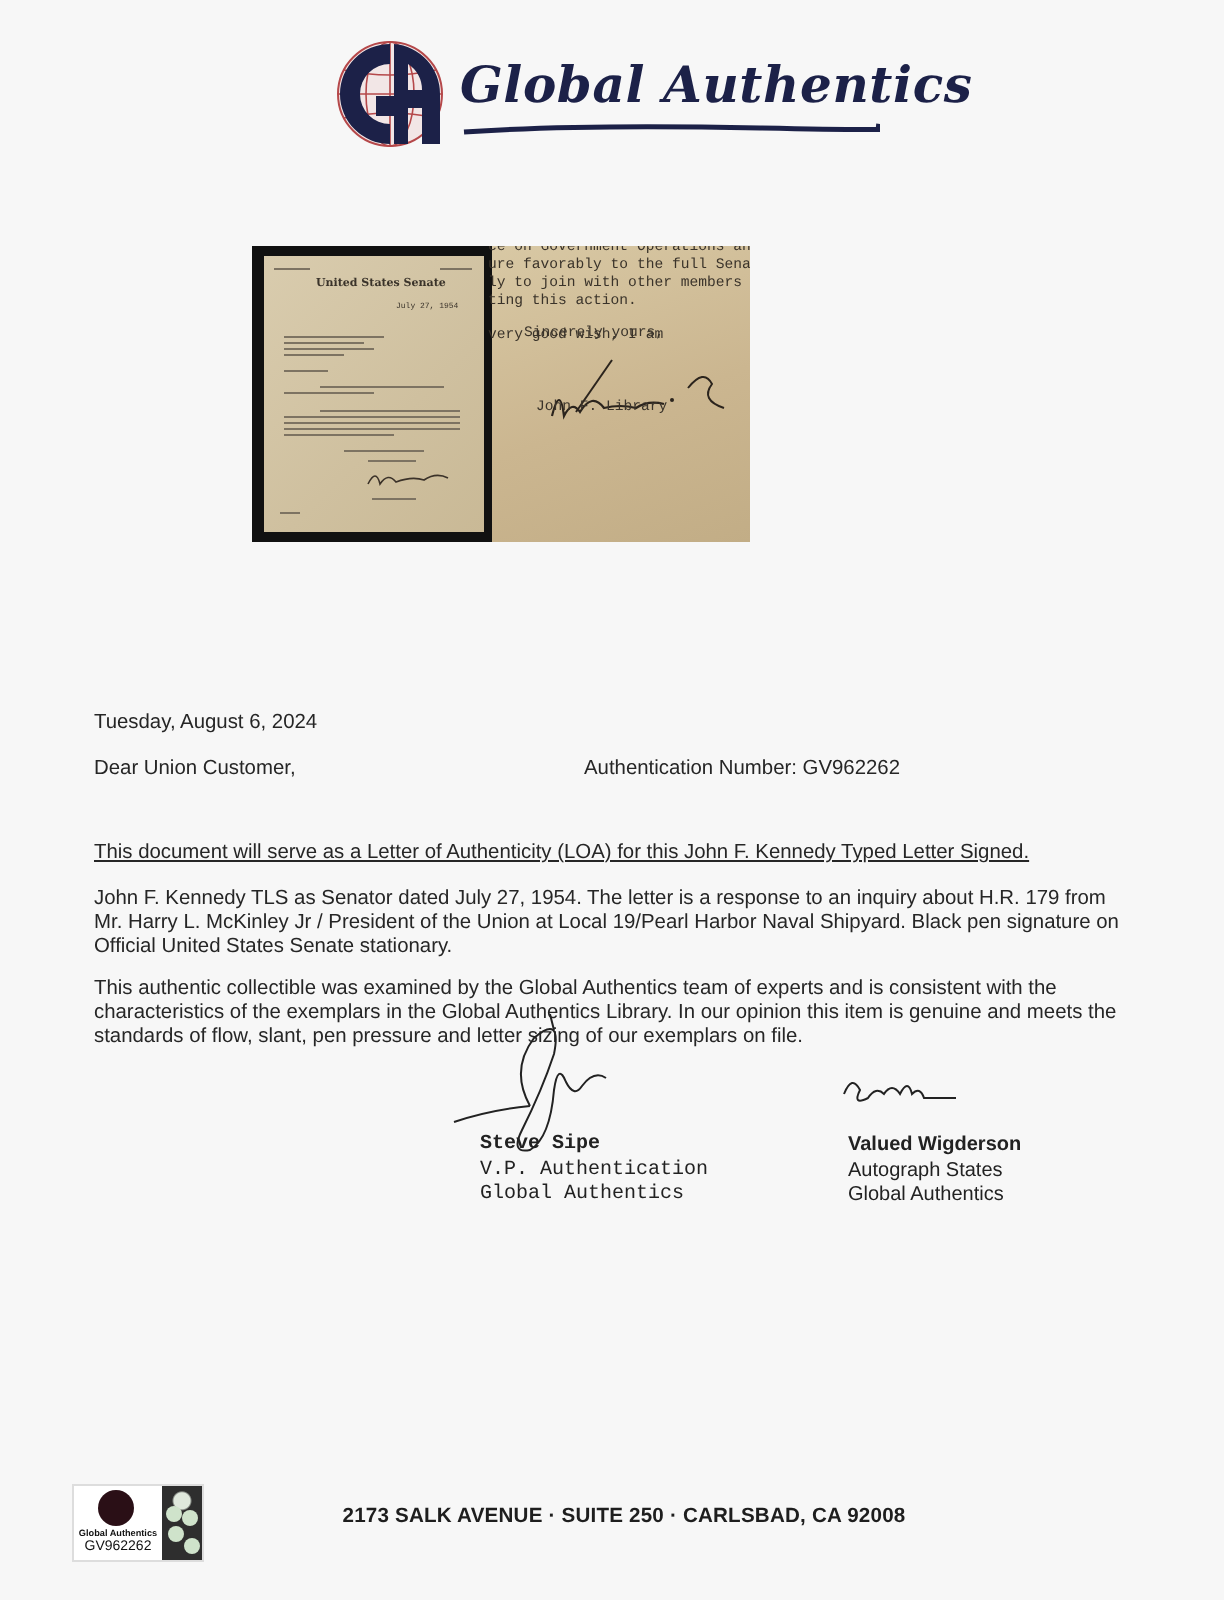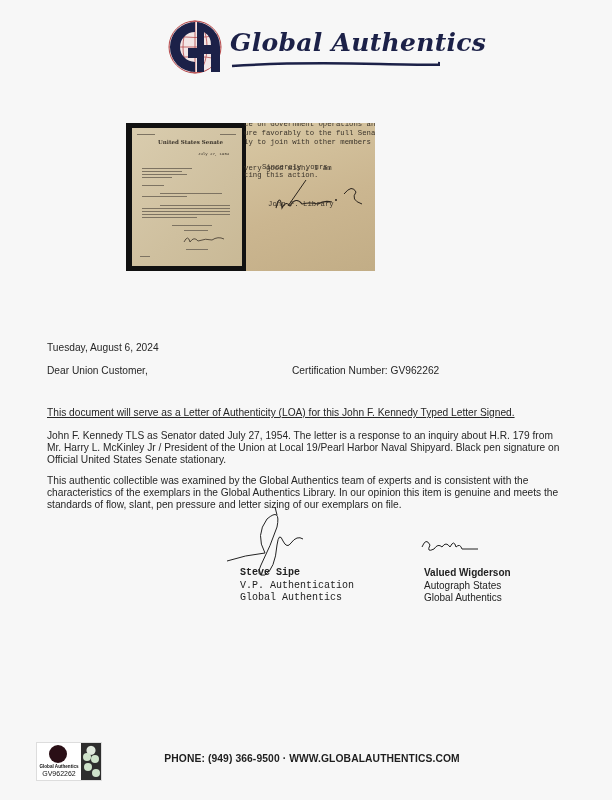--- a/index.html
+++ b/index.html
@@ -31,21 +31,21 @@
     position:absolute; left:120px; top:0; width:129px; height:148px;
     background:linear-gradient(160deg,#d8c8a4 0%,#cbb690 55%,#c2ad86 100%);
   }
   .typed {
     position:absolute; font-family:"Liberation Mono", monospace; font-size:7.3px; color:#3a332a;
     white-space:nowrap; line-height:9px;
   }
   .tiny-line { position:absolute; height:1px; background:#7d7362; }
 
   
-  .txt { font-size:10.2px; line-height:12.2px; color:#262626; }
+  .txt { font-size:10.2px; line-height:12.2px; color:#262626;margin-top:14px; }
   .date { left:47px; top:342px; }
   .salutation { left:47px; top:365px; }
   .certnum { left:292px; top:365px; }
   .para1 { left:47px; top:407px; width:520px;text-decoration:underline; }
   .para2 { left:47px; top:430px; width:520px; }
   .para3 { left:47px; top:475px; width:520px; }
 
   
   .sig-block { font-size:10px; line-height:12.5px; color:#222; }
   .sig-name { font-weight:bold; }
@@ -113,36 +113,36 @@
         <path d="M2 10 Q6 2 8 10 Q12 4 16 9 Q24 6 30 8 Q36 4 42 7" stroke="#3b3229" stroke-width="0.8" fill="none"></path>
       </svg>
       <div class="tiny-line" style="left:54px;top:121px;width:22px;"></div>
       <div class="tiny-line" style="left:8px;top:128px;width:10px;"></div>
     </div>
   </div>
   <div class="photo-right">
     <div class="typed" style="left:-2px;top:-3px;">ce on Government Operations and</div>
     <div class="typed" style="left:-2px;top:6px;">ure favorably to the full Senate</div>
     <div class="typed" style="left:-2px;top:15px;">ly to join with other members of</div>
-    <div class="typed" style="left:-2px;top:24px;margin-top:24px;">ting this action.</div>
+    <div class="typed" style="left:-2px;top:24px;">ting this action.</div>
     <div class="typed" style="left:-2px;top:41px;">very good wish, I am</div>
     <div class="typed" style="left:16px;top:40px;">Sincerely yours,</div>
     <svg style="position:absolute;left:20px;top:55px;width:105px;height:40px" viewBox="0 0 105 40">
       <path d="M40 2 L22 28" stroke="#2b241d" stroke-width="1" fill="none"></path>
       <path d="M10 30 Q14 14 16 30 Q20 22 24 28 Q30 18 36 26 Q44 24 52 26 Q58 22 66 24" stroke="#2b241d" stroke-width="1.1" fill="none"></path>
       <path d="M78 16 Q86 6 90 14 Q84 22 96 26" stroke="#2b241d" stroke-width="1" fill="none"></path>
       <circle cx="70" cy="22" r="1" fill="#2b241d"></circle>
     </svg>
     <div class="typed" style="left:22px;top:77px;">John F. Library</div>
   </div>
 </div>
 
 <div class="abs txt date">Tuesday, August 6, 2024</div>
 <div class="abs txt salutation">Dear Union Customer,</div>
-<div class="abs txt certnum">Certification Number: GV962262</div>
+<div class="abs txt certnum">Authentication Number: GV962262</div>
 <div class="abs txt para1">This document will serve as a Letter of Authenticity (LOA) for this John F. Kennedy Typed Letter Signed.</div>
 <div class="abs txt para2">John F. Kennedy TLS as Senator dated July 27, 1954. The letter is a response to an inquiry about H.R. 179 from Mr. Harry L. McKinley Jr / President of the Union at Local 19/Pearl Harbor Naval Shipyard. Black pen signature on Official United States Senate stationary.</div>
 <div class="abs txt para3">This authentic collectible was examined by the Global Authentics team of experts and is consistent with the characteristics of the exemplars in the Global Authentics Library. In our opinion this item is genuine and meets the standards of flow, slant, pen pressure and letter sizing of our exemplars on file.</div>
 
 <svg class="abs sig-svg1" viewBox="0 0 90 75">
   <path d="M2 56 Q20 50 40 48 M40 48 Q30 30 42 14 Q56 2 52 22 Q46 40 36 60 Q30 72 40 70 Q50 64 52 40 Q54 26 58 36 Q62 44 66 38 Q72 30 78 34" stroke="#222" stroke-width="1" fill="none"></path>
   <path d="M50 2 L52 10" stroke="#222" stroke-width="1" fill="none"></path>
 </svg>
 <svg class="abs sig-svg2" viewBox="0 0 60 22">
   <path d="M2 12 Q6 2 10 10 Q6 18 14 14 Q18 8 22 12 Q26 6 30 12 Q34 4 36 12 Q40 8 42 14 L58 14" stroke="#222" stroke-width="1" fill="none"></path>
@@ -164,14 +164,14 @@
   <div class="sticker-txt2">GV962262</div>
   <div class="holo">
     <span style="left:2px;top:10px;"></span>
       <span style="left:10px;top:12px;"></span>
     <span style="left:3px;top:20px;"></span>
       <span style="left:11px;top:26px;"></span>
   </div>
 </div>
 
 <div class="abs footer">
-  <div>PHONE: (949) 366-9500 · WWW.GLOBALAUTHENTICS.COM</div>
+  <div>2173 SALK AVENUE · SUITE 250 · CARLSBAD, CA 92008</div>
 </div>
 
 </body></html>

